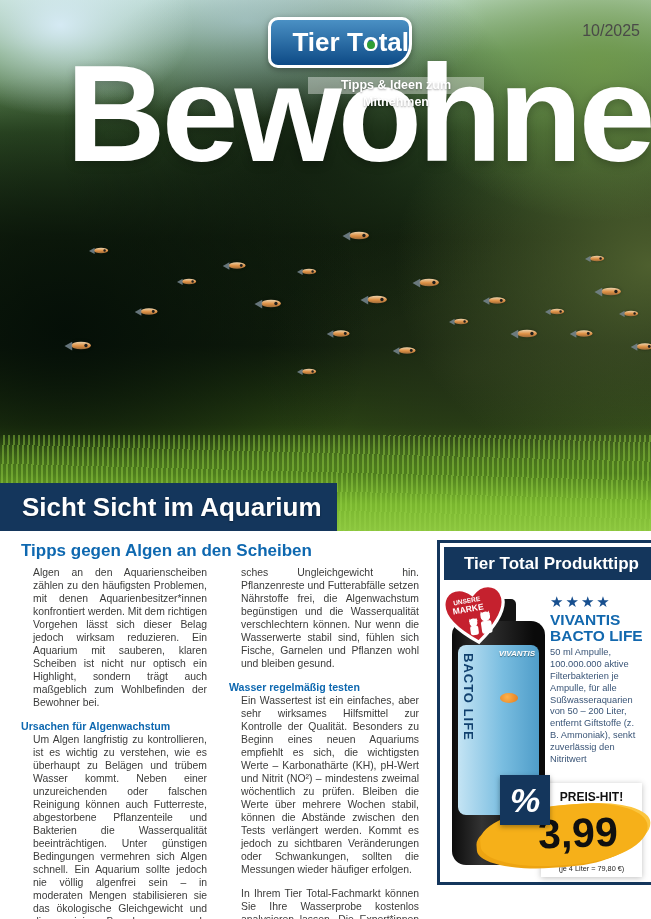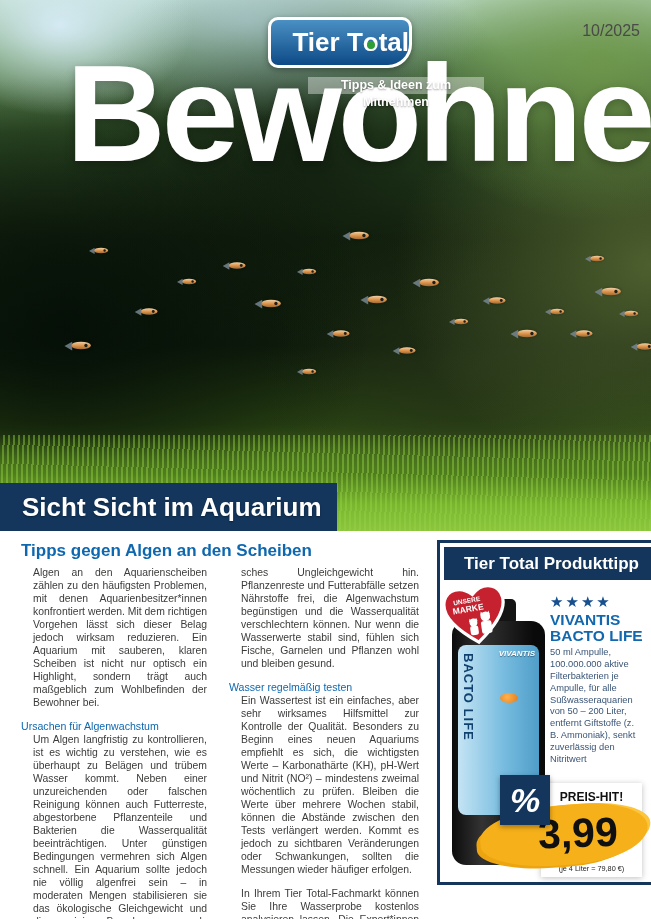--- a/index.html
+++ b/index.html
@@ -43,21 +43,21 @@
     font-size:138px;line-height:1;letter-spacing:-4px;text-shadow:0 3px 10px rgba(0,0,0,.25);}
   .banner{position:absolute;left:0;top:483px;width:337px;height:48px;background:#14365c;
     color:#fff;font-weight:bold;font-size:26px;line-height:48px;padding-left:22px;
     box-sizing:border-box;text-shadow:0 1px 2px rgba(0,0,0,.4);z-index:5;}
   
   .headline{position:absolute;left:21px;top:541px;font-size:17px;font-weight:bold;color:#0e68b0;}
   .col{position:absolute;top:566px;font-size:10.4px;line-height:13px;color:#3b3b3a;text-align:justify;}
   .col1{left:21px;width:198px;}
   .col2{left:229px;width:202px;}
   .col p{margin:0 12px 11px;}
-  .col h3{margin:0;font-size:10.6px;line-height:13px;color:#0e68b0;font-weight:normal;text-align:left;}
+  .col h3{margin:0;font-size:10.6px;line-height:13px;color:#0e68b0;font-weight:bold;text-align:left;}
   
   .panel{position:absolute;left:437px;top:540px;width:229px;height:345px;background:#fff;
     border:3px solid #14365c;box-sizing:border-box;}
   .panel-header{margin:4px;height:33px;background:#14365c;color:#fff;font-weight:bold;
     font-size:17px;line-height:33px;text-align:center;}
   .bottle{position:absolute;left:12px;top:56px;width:93px;height:266px;z-index:1;}
   .bottle .cap{position:absolute;left:28px;top:0;width:36px;height:26px;background:#141414;border-radius:5px;}
   .bottle .bbody{position:absolute;left:0;top:22px;width:93px;height:244px;border-radius:14px;
     background:linear-gradient(90deg,#0c0c0c,#333 32%,#0a0a0a 88%);}
   .bottle .label{position:absolute;left:6px;top:46px;width:81px;height:170px;border-radius:8px;

